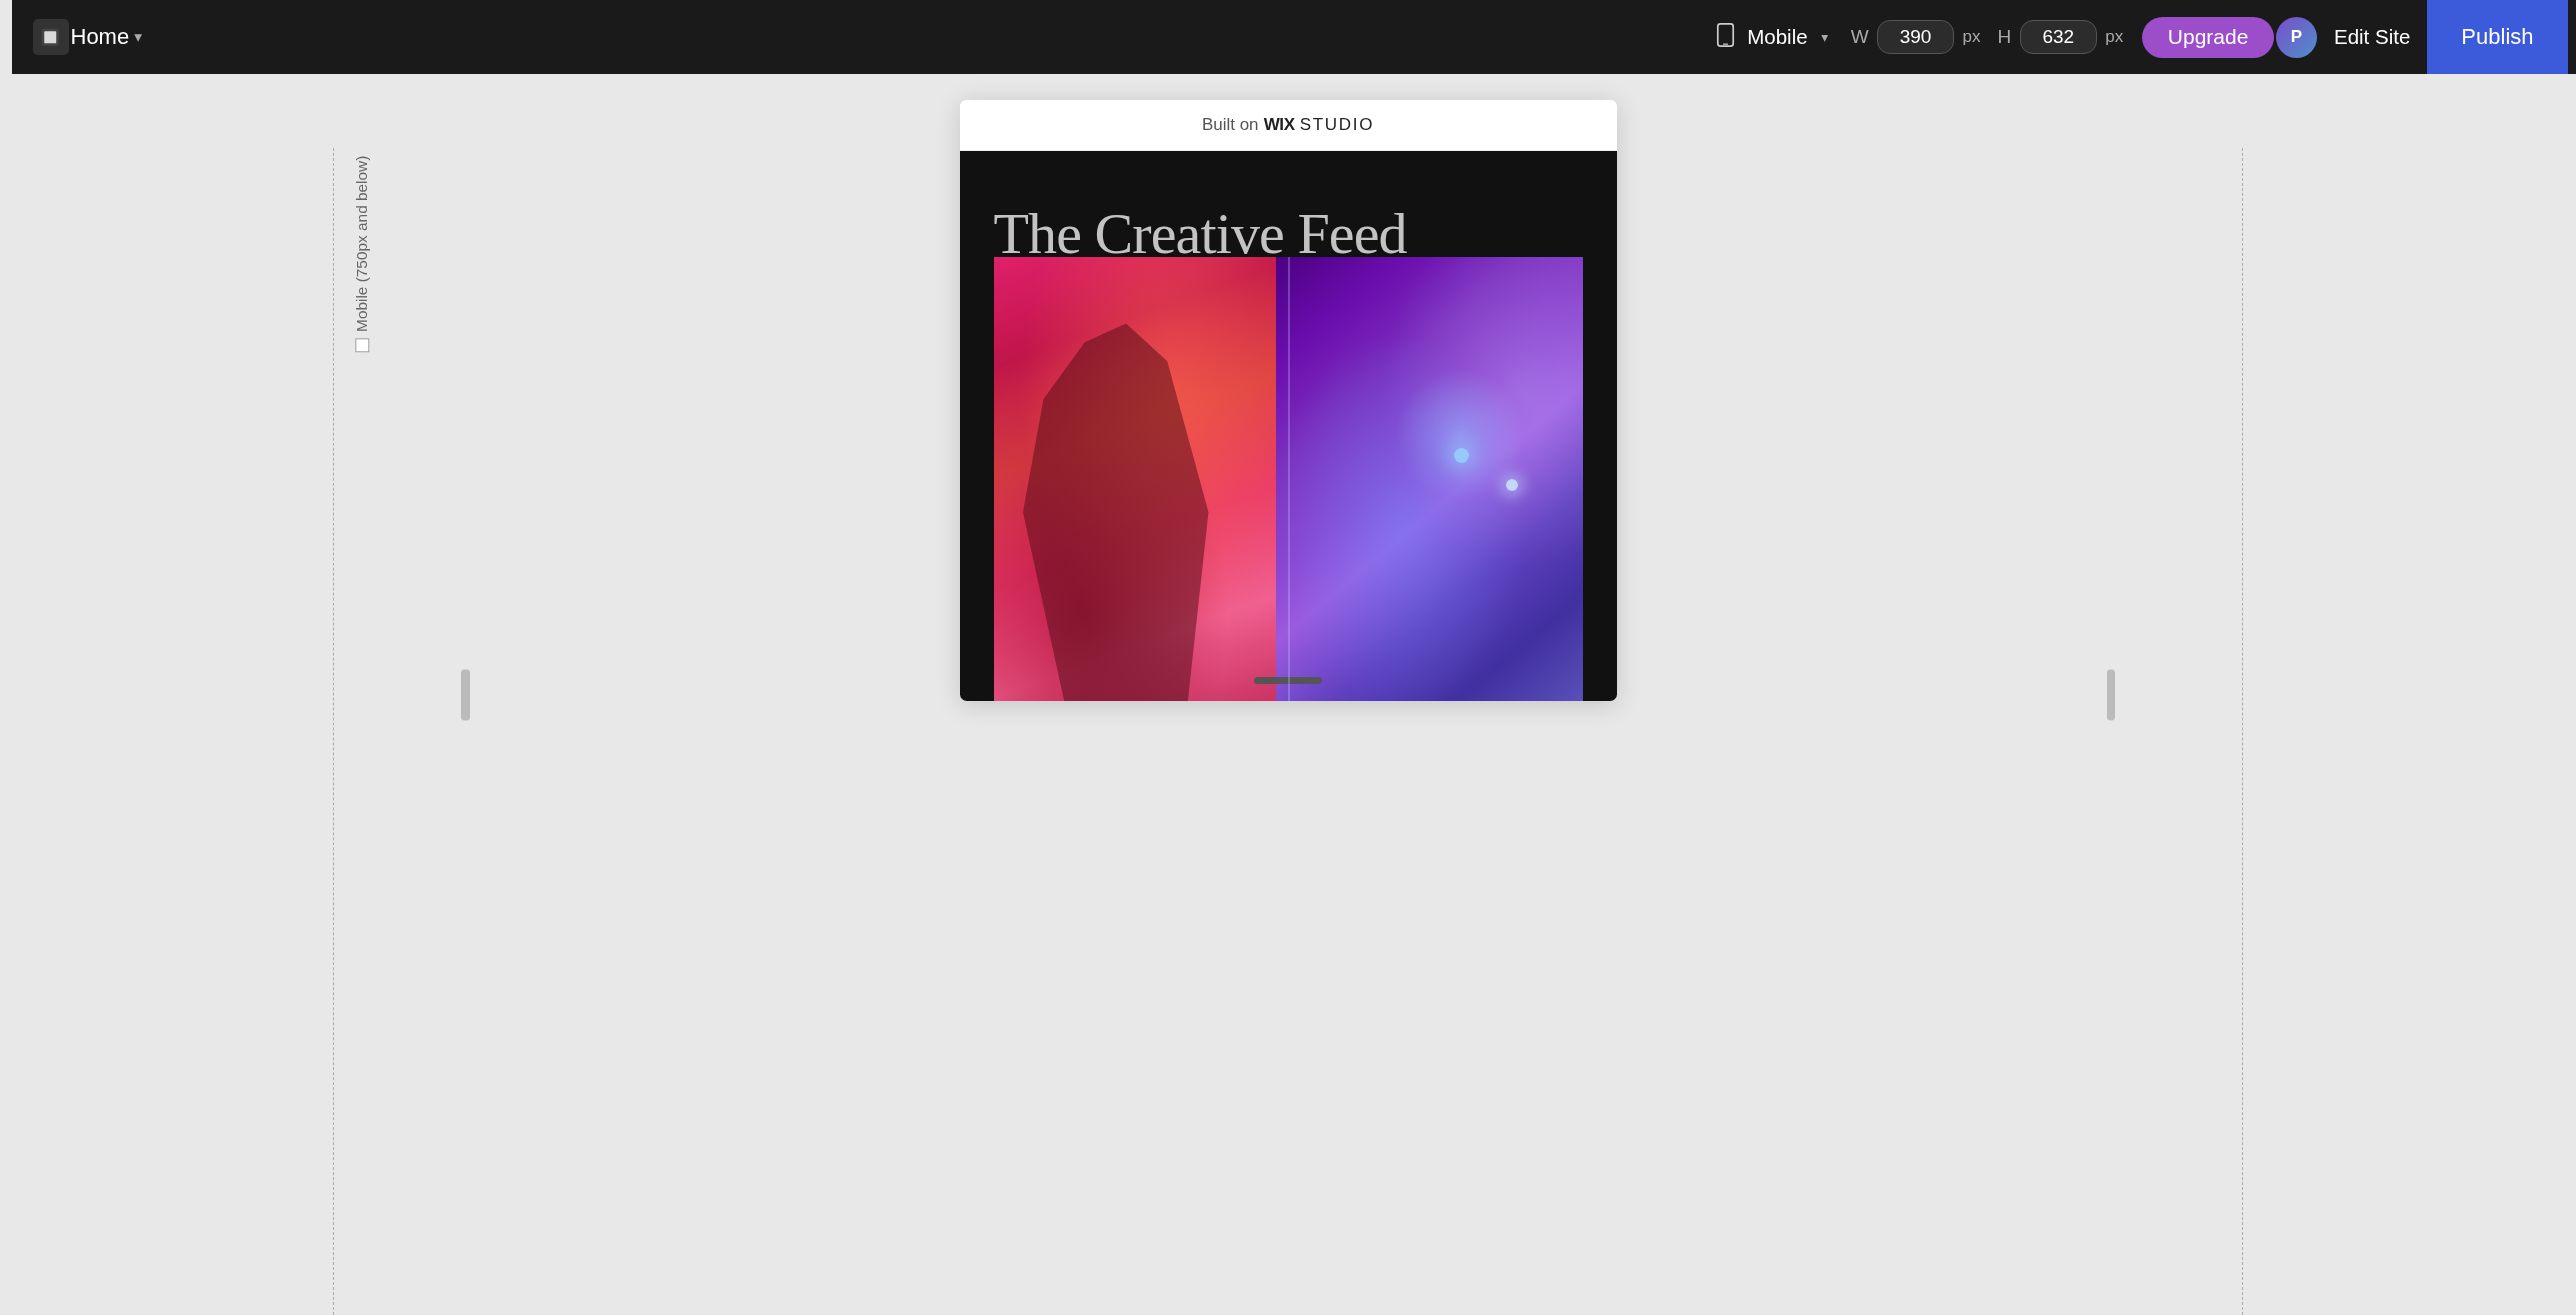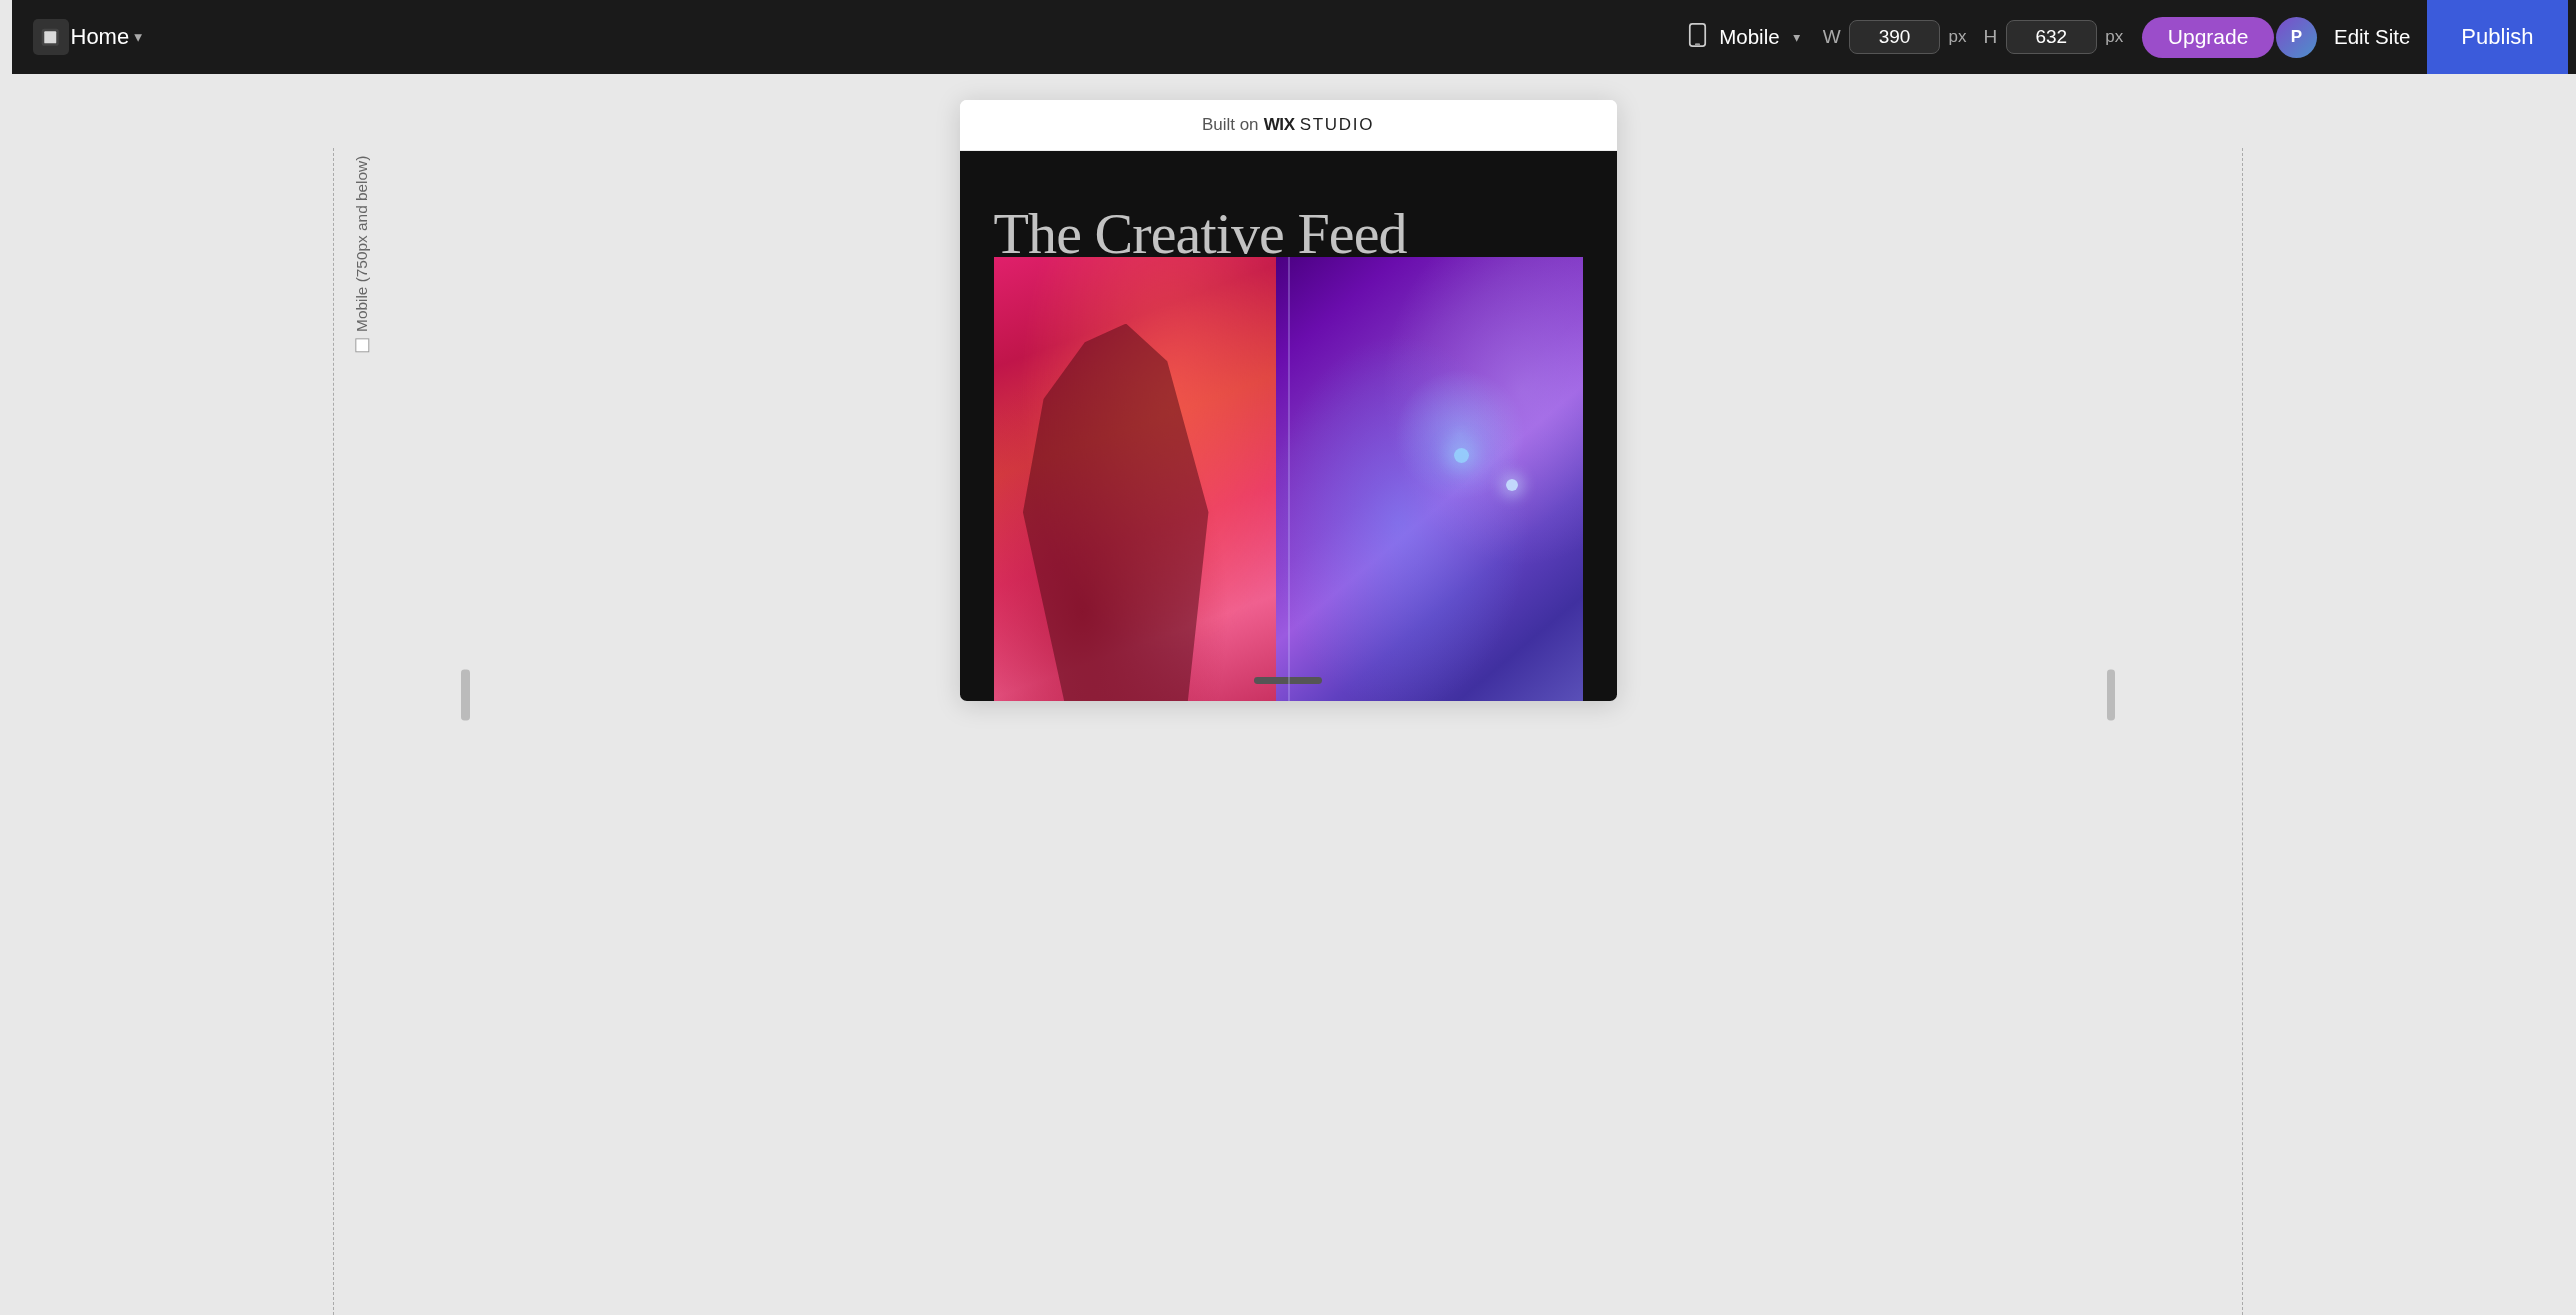--- a/index.html
+++ b/index.html
@@ -91,24 +91,24 @@
     }
 
     .topbar-dim-label {
       color: #aaa;
       font-size: 19px;
     }
 
     .topbar-dim-input {
       background: #2c2c2c;
       border: 0.9px solid #555;
-      border-radius: 8px;
+      border-radius: 13px;
       color: #fff;
       font-size: 19px;
-      width: 91px;
+      width: 77px;
       padding: 5.1px 8.5px;
       text-align: center;
     }
 
     .topbar-dim-unit {
       color: #aaa;
       font-size: 17px;
     }
 
     .topbar-upgrade {

